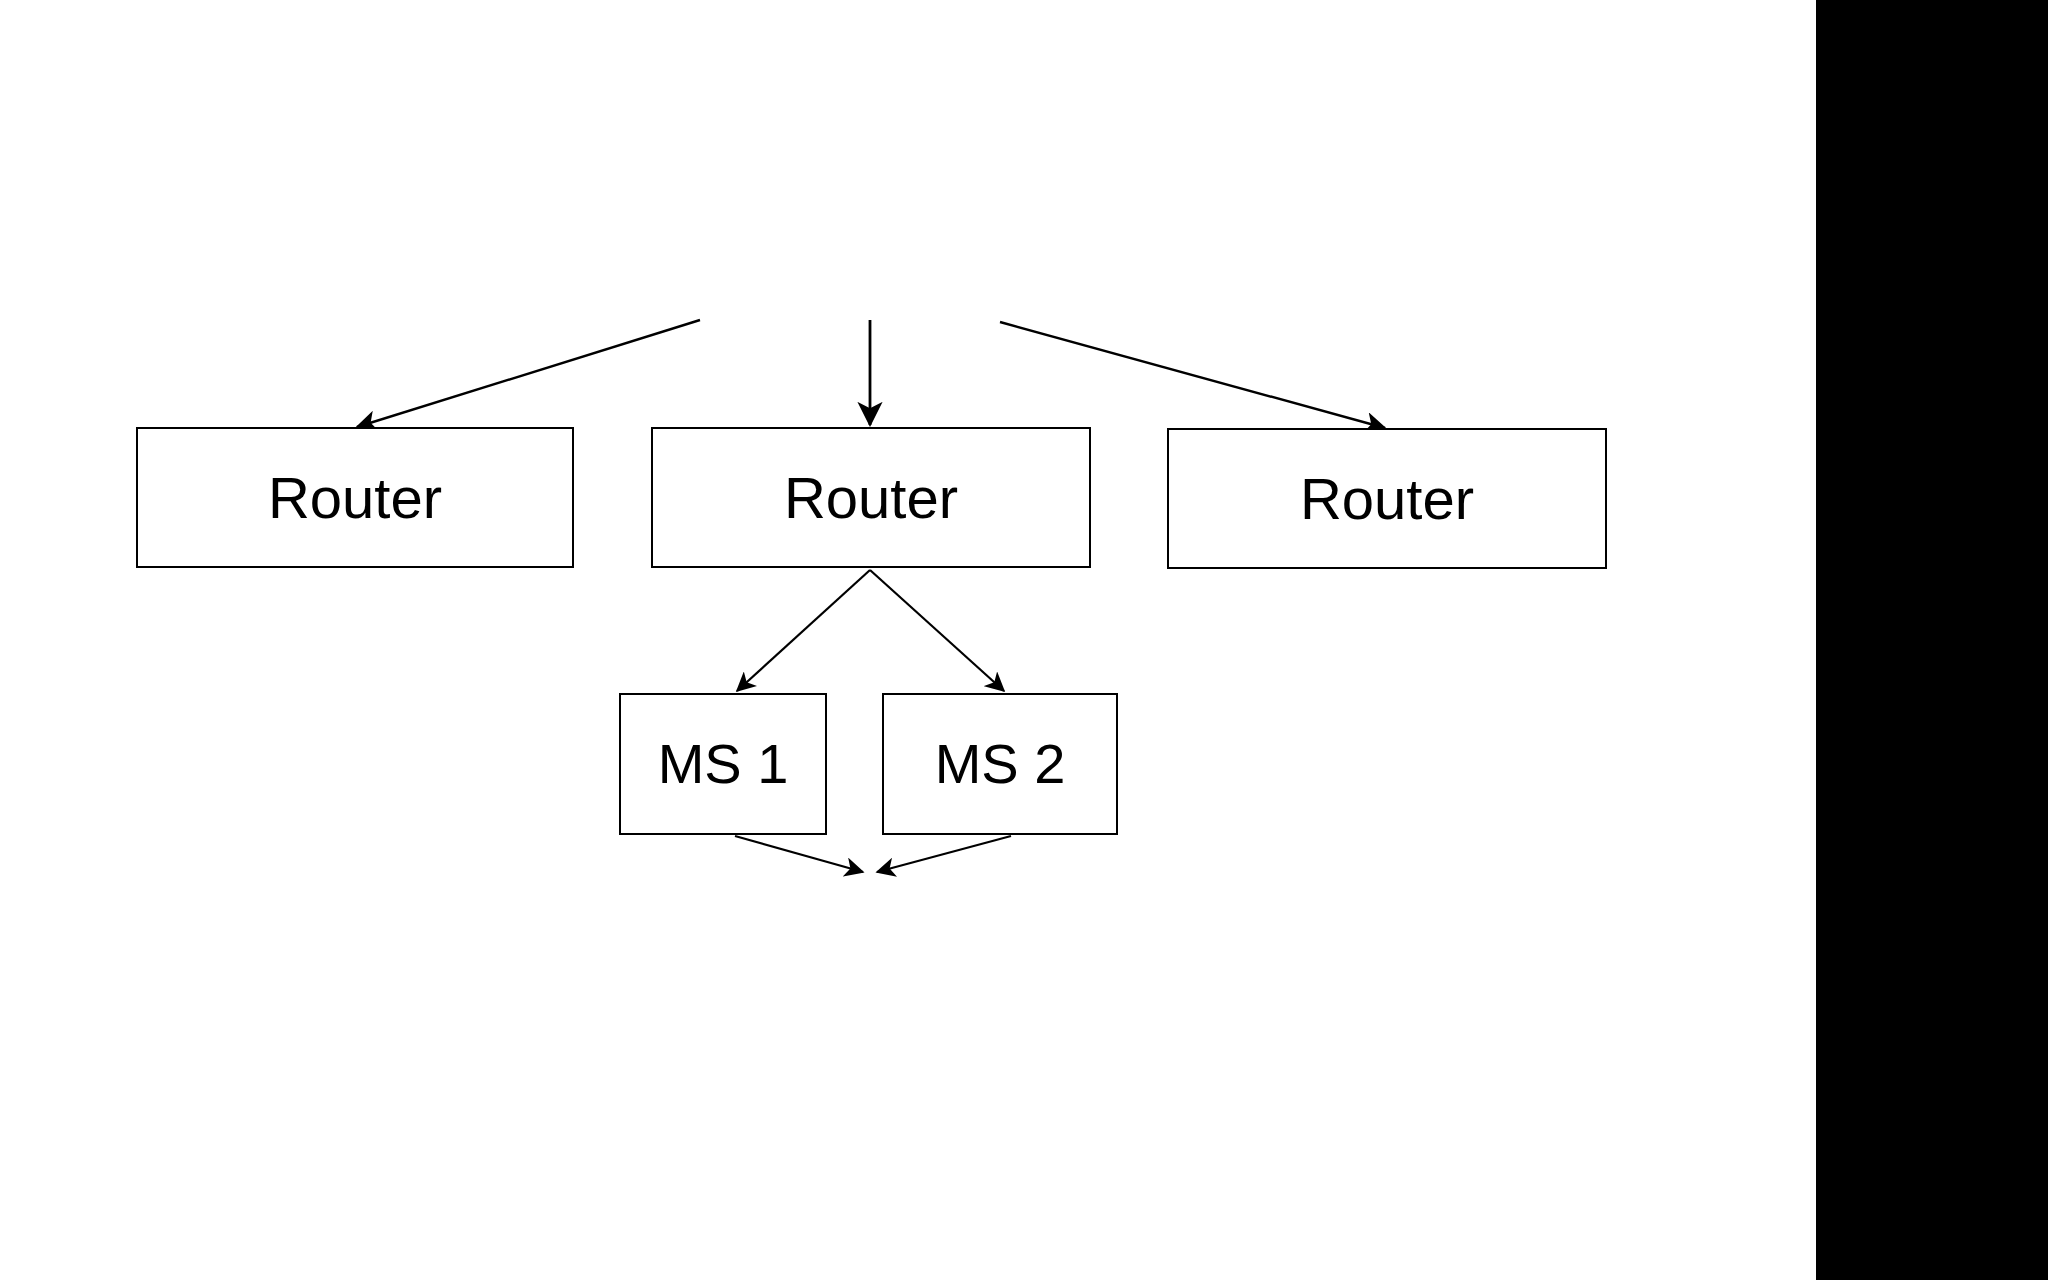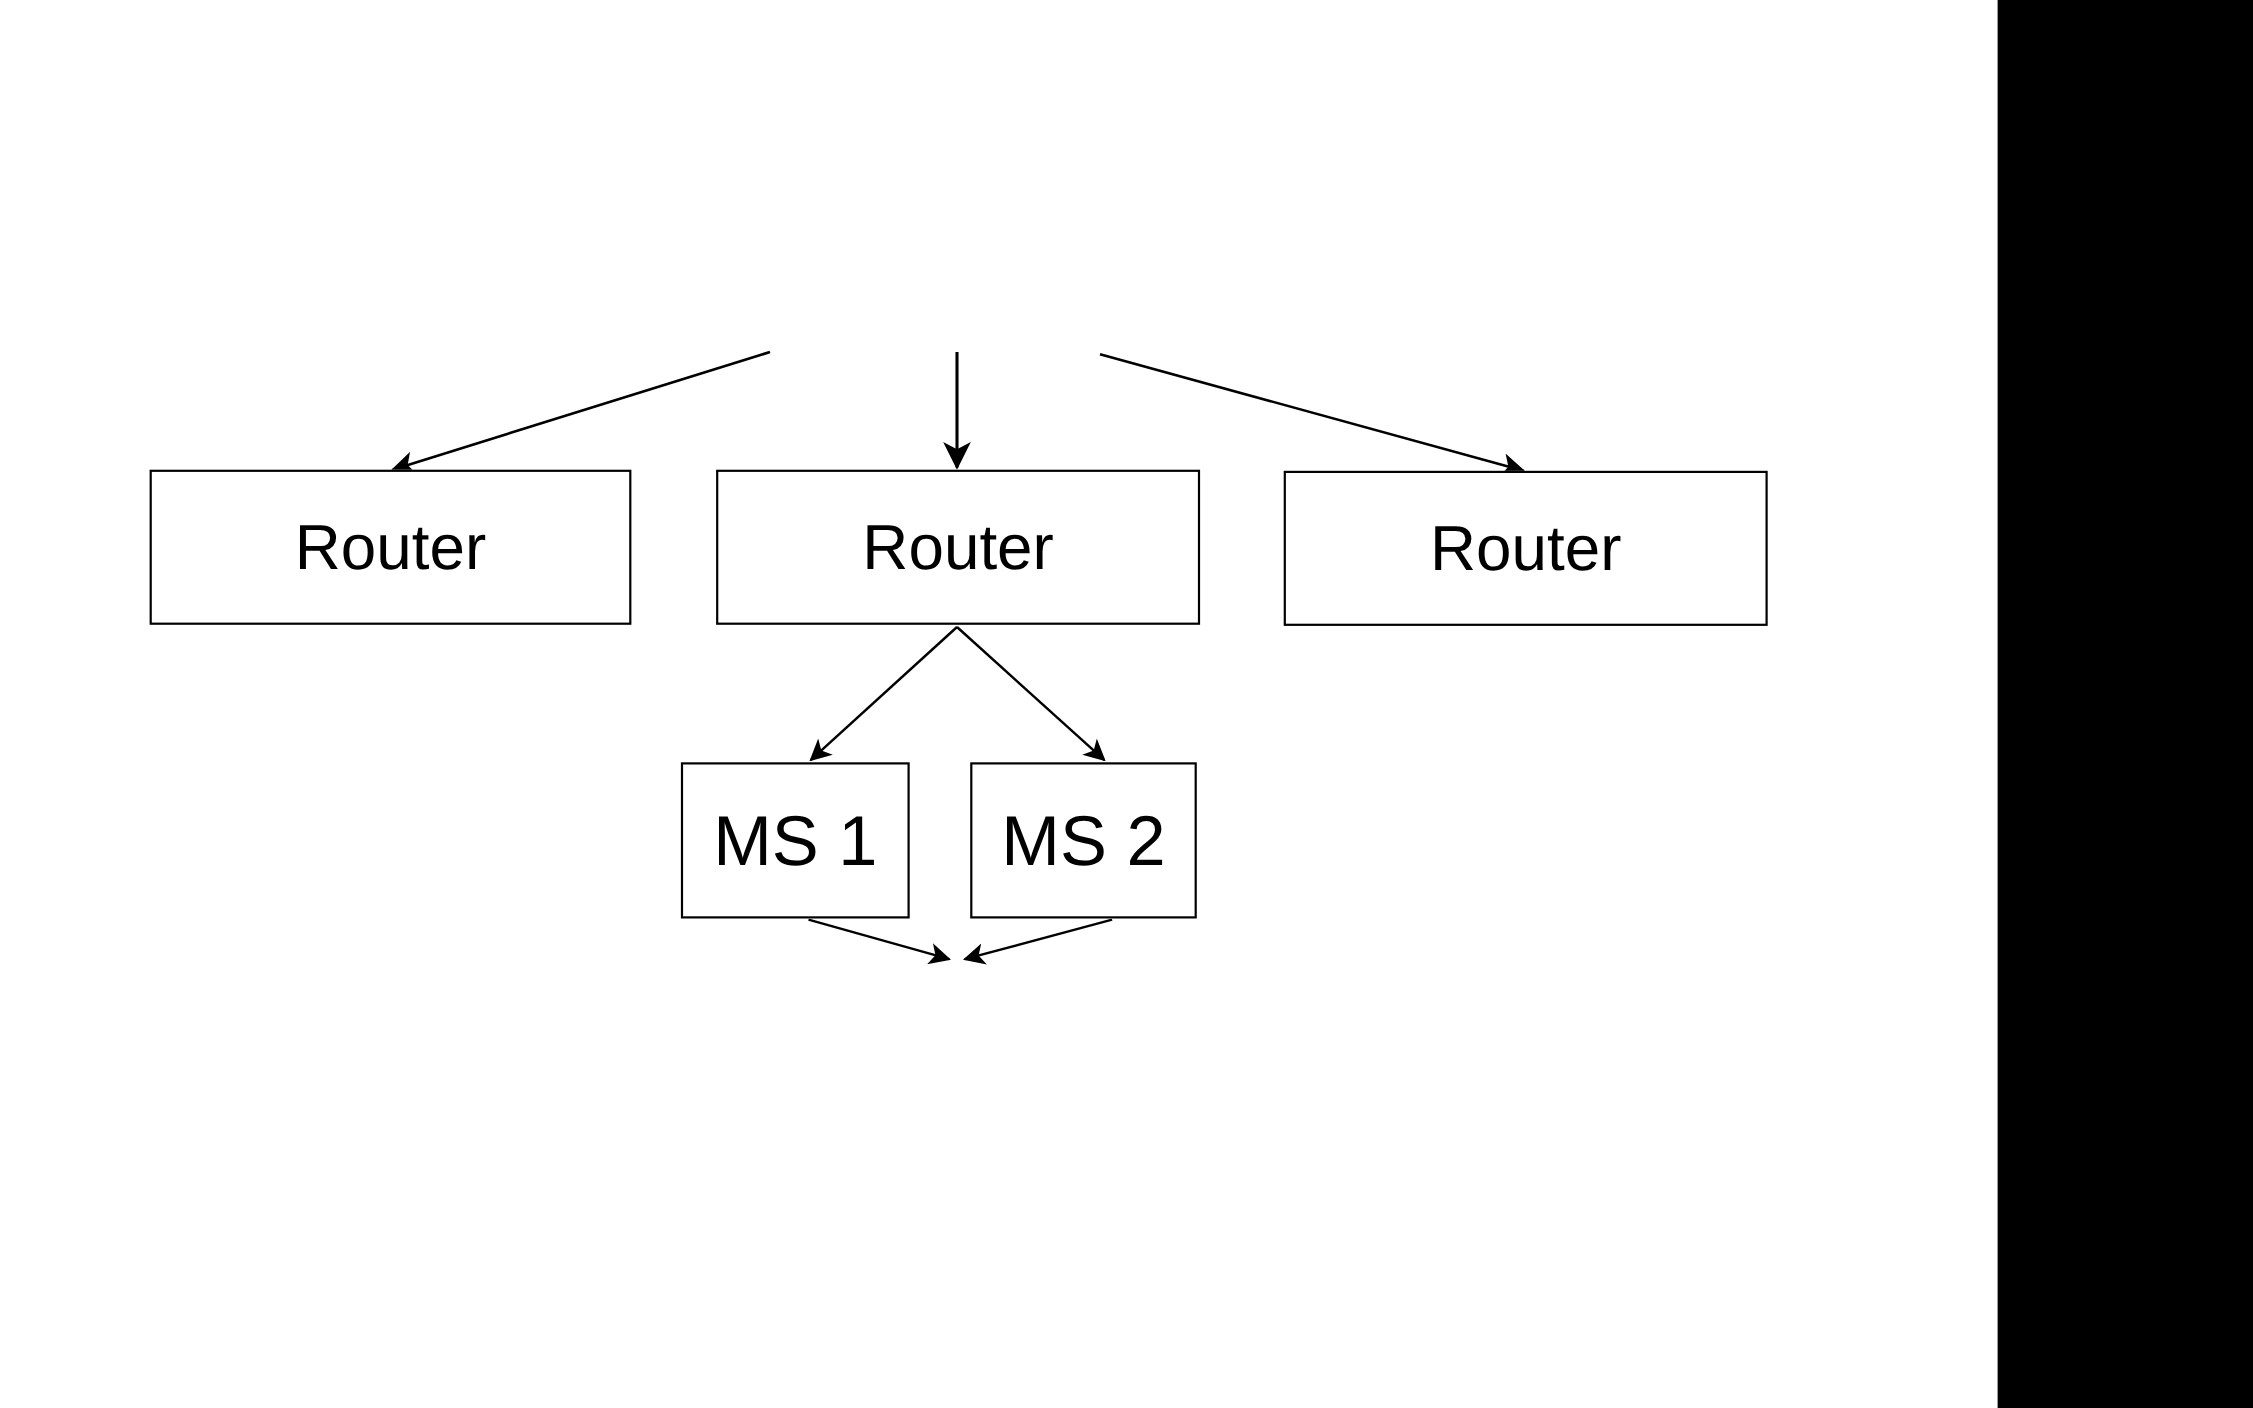--- a/index.html
+++ b/index.html
@@ -44,29 +44,29 @@
     align-items: center;
     justify-content: center;
   }
   .node-label {
     font-family: "Liberation Sans", sans-serif;
     color: #000000;
     line-height: 1;
     white-space: nowrap;
   }
   .label-lg { font-size: 58px; }
-  .label-md { font-size: 64px; }
+  .label-md { font-size: 56px; }
 
   
   #node-client  { left: 651px; top: 178px;  width: 440px; height: 140px; }
   #node-router-left   { left: 136px;  top: 427px; width: 438px; height: 141px; }
   #node-router-center { left: 651px;  top: 427px; width: 440px; height: 141px; }
   #node-router-right  { left: 1167px; top: 428px; width: 440px; height: 141px; }
   #node-ms1 { left: 619px; top: 693px; width: 208px; height: 142px; }
-  #node-ms2 { left: 882px; top: 693px; width: 206px; height: 142px; }
+  #node-ms2 { left: 882px; top: 693px; width: 236px; height: 142px; }
 </style>
 </head>
 <body>
 
 <div id="canvas">
 
   <svg id="diagram-svg" viewBox="0 0 2048 1280" xmlns="http://www.w3.org/2000/svg">
     <defs>
       <marker id="arrowhead" viewBox="0 0 10 10" refX="9.2" refY="5" markerWidth="9" markerHeight="9" orient="auto-start-reverse">
         <path d="M 0 0 L 10 5 L 0 10 L 2.6 5 z" fill="#000000"></path>

